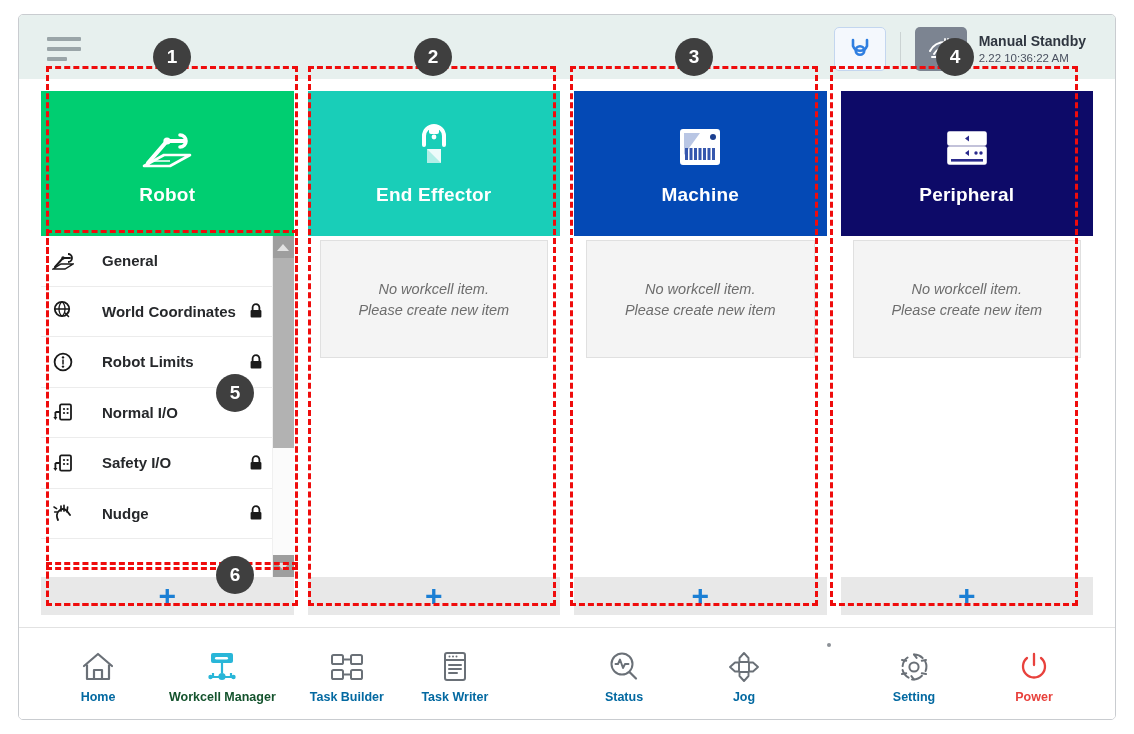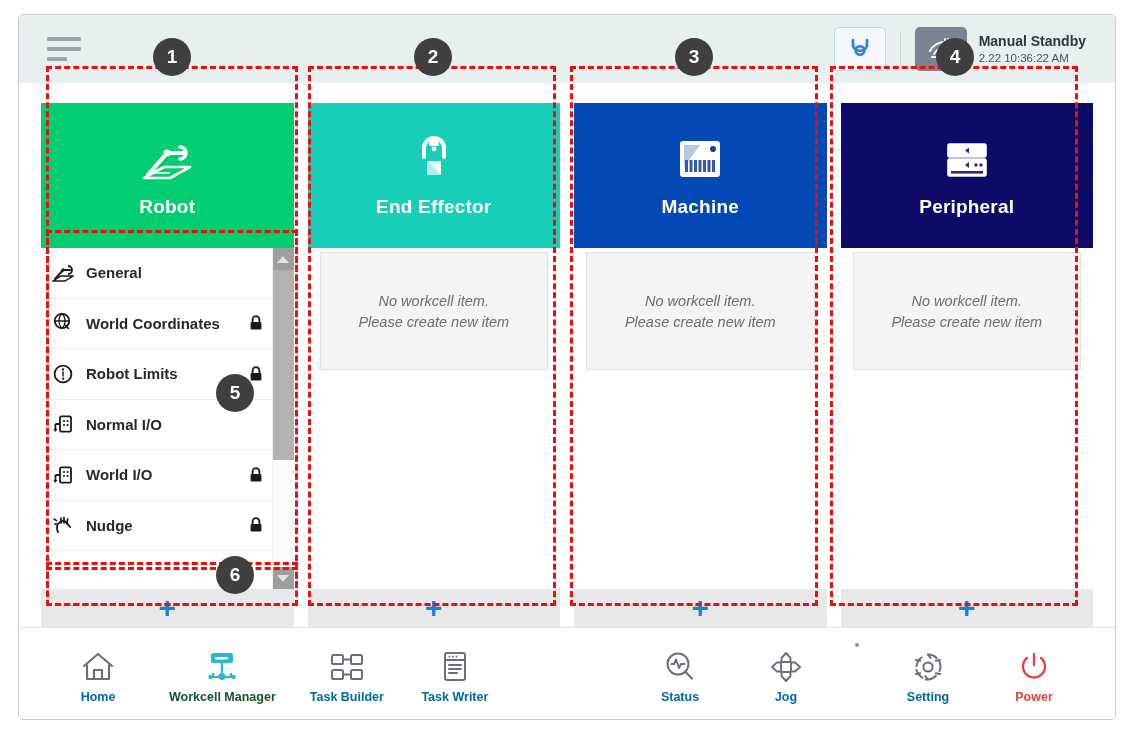--- a/index.html
+++ b/index.html
@@ -63,21 +63,21 @@
     background: #7c8491;
     border-radius: 5px;
     display: flex; align-items: center; justify-content: center;
   }
   .statusText { margin-left: 12px; line-height: 1.25; }
   .statusText .s1 { font-size: 14px; font-weight: bold; color: #2f3640; }
   .statusText .s2 { font-size: 11.5px; color: #4a5160; }
 
   
   .grid {
-    position: absolute; left: 0; top: 76px;
+    position: absolute; left: 0; top: 64px;
     width: 100%; height: 546px;
     background: #ffffff;
     display: flex;
     padding: 12px 22px 10px 22px;
     gap: 14px;
   }
   .col {
     flex: 1 1 0;
     display: flex; flex-direction: column;
     background: #ffffff;
@@ -118,21 +118,21 @@
   
   .listwrap { flex: 1 1 auto; display: flex; overflow: hidden; position: relative; }
   .list { flex: 1 1 auto; overflow: hidden; }
   .litem {
     height: 50.5px;
     display: flex; align-items: center; gap: 11px;
     padding: 0 8px 0 10px;
     border-bottom: 1px solid #ececec;
     cursor: pointer;
   }
-  .litem .lbl { font-size: 15px; font-weight: bold; color: #26282b; flex: 1 1 auto; white-space: nowrap; }
+  .litem .lbl { font-size: 15px; font-weight: bold; color: #26282b; flex: 1 1 auto; white-space: nowrap; margin-left: 16px; }
   .litem .ic { width: 24px; height: 24px; flex: 0 0 24px; display:flex; align-items:center; justify-content:center; }
   .lock { width: 15px; flex: 0 0 15px; display:flex; align-items:center; justify-content:center; }
 
   
   .sbar {
     width: 22px; flex: 0 0 22px;
     background: #fbfbfb;
     display: flex; flex-direction: column;
     position: relative;
     border-left: 1px solid #f0f0f0;
@@ -163,21 +163,21 @@
   }
   .navitem {
     display: flex; flex-direction: column; align-items: center; justify-content: center;
     gap: 7px; cursor: pointer; min-width: 74px;
   }
   .navitem .nlbl { font-size: 12.5px; font-weight: bold; color: #0369a1; white-space: nowrap; }
   .navitem.active .nlbl { color: #14532d; }
   .navitem.power .nlbl { color: #e8413c; }
   .navicon { height: 40px; display:flex; align-items:flex-end; justify-content:center; }
   .navleft { display: flex; gap: 34px; margin-left: 42px; }
-  .navright { display: flex; gap: 32px; margin-left: auto; margin-right: 44px; align-items:flex-start; }
+  .navright { display: flex; gap: 46px; margin-left: auto; margin-right: 44px; align-items:flex-start; }
   .dot-sep { width: 4px; height: 4px; background: #8c9197; border-radius: 50%; margin-bottom: 6px; }
 
   
   .anno {
     position: absolute;
     border: 3px dashed #ef0c0c;
     pointer-events: none;
     z-index: 40;
   }
   .badge {
@@ -314,21 +314,21 @@
                 <svg width="22" height="22" viewBox="0 0 22 22">
                     <rect x="8" y="3.4" width="11" height="15.2" rx="1.4" fill="none" stroke="#1a1a1a" stroke-width="1.8"></rect>
                     <circle cx="12" cy="8" r="1.1" fill="#1a1a1a"></circle>
                     <circle cx="12" cy="12" r="1.1" fill="#1a1a1a"></circle>
                     <circle cx="15.6" cy="8" r="1.1" fill="#1a1a1a"></circle>
                     <circle cx="15.6" cy="12" r="1.1" fill="#1a1a1a"></circle>
                     <path d="M8 11 H3.4 M3.4 11 V16.6" fill="none" stroke="#1a1a1a" stroke-width="1.8"></path>
                     <path d="M1.4 16 l2 3 l2 -3 Z" fill="#1a1a1a"></path>
                   </svg>
               </span>
-              <span class="lbl">World I/O</span>
+              <span class="lbl">Safety I/O</span>
               <span class="lock">
                 <svg width="14" height="16" viewBox="0 0 14 16">
                     <path d="M3.6 7 V4.6 a3.4 3.4 0 0 1 6.8 0 V7" fill="none" stroke="#1a1a1a" stroke-width="1.8"></path>
                     <rect x="1.6" y="7" width="10.8" height="7.6" rx="1.1" fill="#1a1a1a"></rect>
                   </svg>
               </span>
             </div>
 
 
             <div class="litem">

